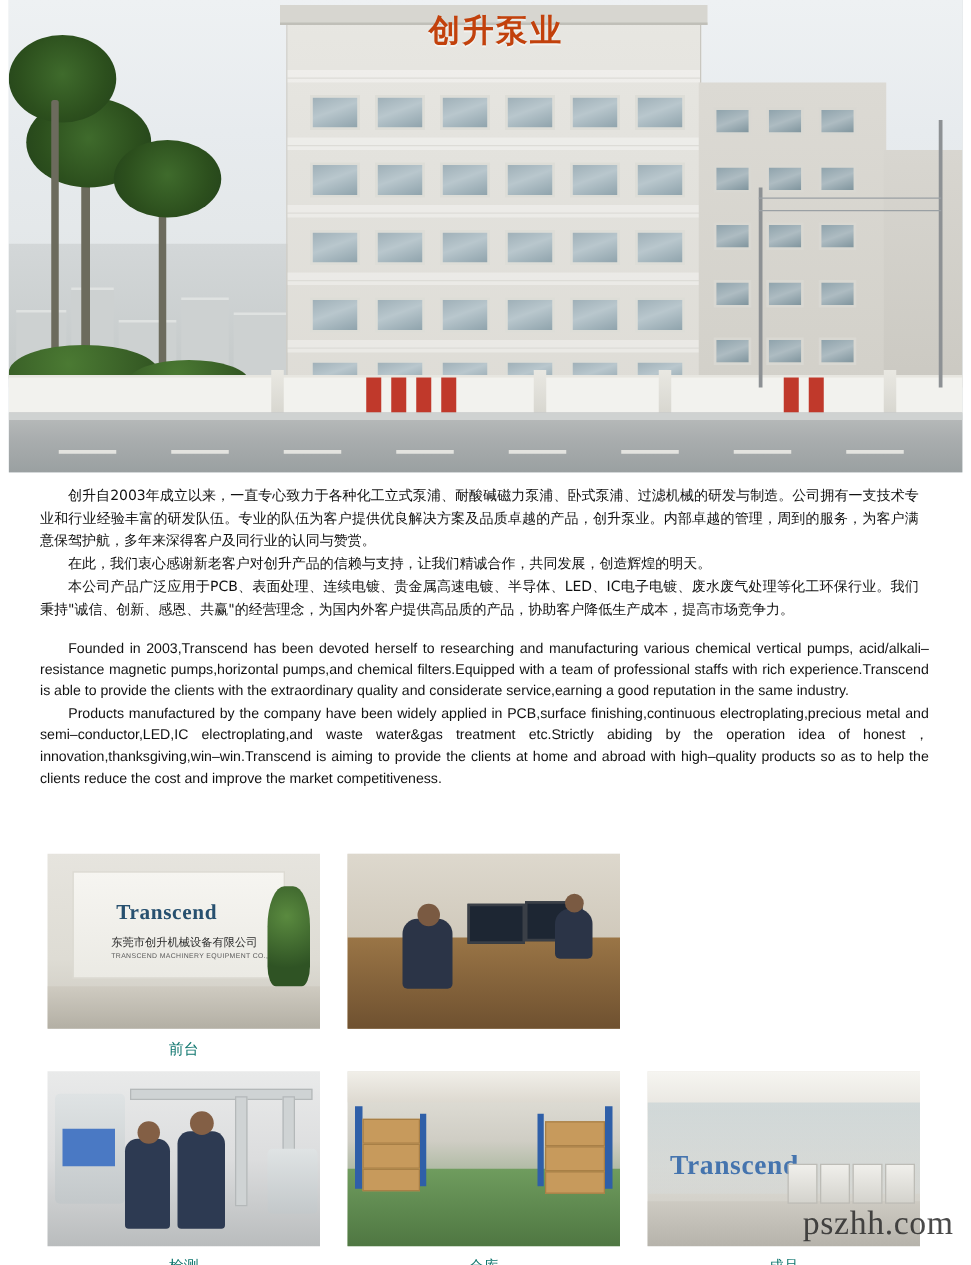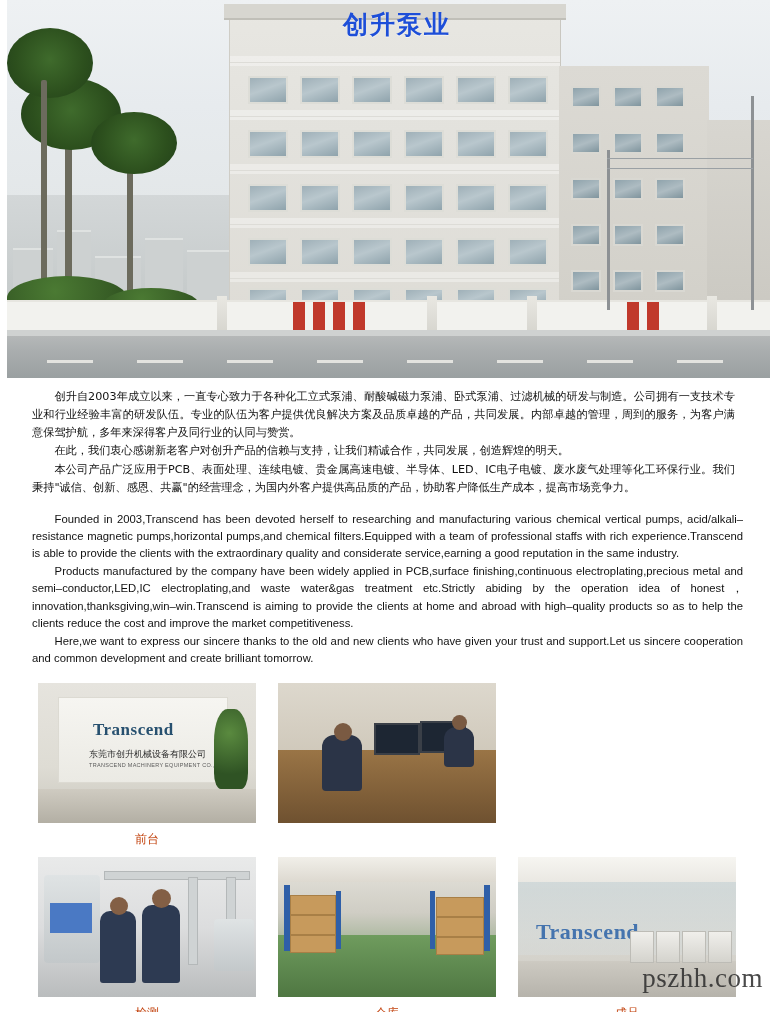--- a/index.html
+++ b/index.html
@@ -55,21 +55,21 @@
   }
   .bld .stripe {
     position: absolute; left: 0; width: 100%; height: 10px;
     background: rgba(255,255,255,0.35);
   }
   .signtext {
     position: absolute;
     left: 295px; top: 8px;
     width: 190px;
     text-align: center;
-    color: #1d4ed8;
+    color: #c2410c;
     font-family: "DejaVu Sans", sans-serif;
     font-weight: bold;
     font-size: 25px;
     letter-spacing: 2px;
     text-shadow: 0 1px 0 rgba(255,255,255,.5);
   }
   
   .annex {
     position: absolute;
     left: 552px; top: 66px; width: 150px; height: 250px;
@@ -186,21 +186,21 @@
     width: 218px;
     height: 140px;
     overflow: hidden;
     position: relative;
     background: #b9bdb7;
   }
   .caption {
     text-align: center;
     font-family: "DejaVu Sans", sans-serif;
     font-size: 12px;
-    color: #c2410c;
+    color: #0f766e;
     padding-top: 8px;
   }
   .grow2 { margin-top: 9px; }
 
   
   .p1 { background: linear-gradient(180deg,#e6e4de 0%, #dedcd4 60%, #c9c6bd 100%); }
   .p1 .panel {
     position: absolute; left: 20px; top: 14px; width: 168px; height: 84px;
     background: linear-gradient(180deg,#f6f5f1,#ebeae4);
     border: 1px solid #dcdad2;
@@ -411,28 +411,27 @@
     <div class="dash" style="left:670px;width:46px;"></div>
   </div>
 
   <div class="pole" style="left:600px;top:150px;height:160px;"></div>
   <div class="pole" style="left:744px;top:96px;height:214px;"></div>
   <div class="wire" style="left:600px;top:158px;width:146px;"></div>
   <div class="wire" style="left:600px;top:168px;width:146px;"></div>
 </div>
 
 <div class="textblock">
-  <p class="cn-para">创升自2003年成立以来，一直专心致力于各种化工立式泵浦、耐酸碱磁力泵浦、卧式泵浦、过滤机械的研发与制造。公司拥有一支技术专业和行业经验丰富的研发队伍。专业的队伍为客户提供优良解决方案及品质卓越的产品，共同发展。内部卓越的管理，周到的服务，为客户满意保驾护航，多年来深得客户及同行业的认同与赞赏。</p>
+  <p class="cn-para">创升自2003年成立以来，一直专心致力于各种化工立式泵浦、耐酸碱磁力泵浦、卧式泵浦、过滤机械的研发与制造。公司拥有一支技术专业和行业经验丰富的研发队伍。专业的队伍为客户提供优良解决方案及品质卓越的产品，创升泵业。内部卓越的管理，周到的服务，为客户满意保驾护航，多年来深得客户及同行业的认同与赞赏。</p>
   <p class="cn-para">在此，我们衷心感谢新老客户对创升产品的信赖与支持，让我们精诚合作，共同发展，创造辉煌的明天。</p>
   <p class="cn-para">本公司产品广泛应用于PCB、表面处理、连续电镀、贵金属高速电镀、半导体、LED、IC电子电镀、废水废气处理等化工环保行业。我们秉持"诚信、创新、感恩、共赢"的经营理念，为国内外客户提供高品质的产品，协助客户降低生产成本，提高市场竞争力。</p>
 
   <div class="en-wrap">
     <p class="en-para">Founded in 2003,Transcend has been devoted herself to researching and manufacturing various chemical vertical pumps, acid/alkali–resistance magnetic pumps,horizontal pumps,and chemical filters.Equipped with a team of professional staffs with rich experience.Transcend is able to provide the clients with the extraordinary quality and considerate service,earning a good reputation in the same industry.</p>
     <p class="en-para">Products manufactured by the company have been widely applied in PCB,surface finishing,continuous electroplating,precious metal and semi–conductor,LED,IC  electroplating,and  waste  water&amp;gas  treatment  etc.Strictly  abiding  by  the  operation  idea  of  honest，innovation,thanksgiving,win–win.Transcend is aiming to  provide the clients at home and abroad with high–quality products so as to help the clients reduce the cost and improve the market competitiveness.</p>
-    <p class="en-para">Here,we want to express our sincere thanks to the old and new clients who have given your trust and support.Let us sincere cooperation and common development and create brilliant tomorrow.</p>
   </div>
 </div>
 
 <div class="grid">
 
   <div class="grow">
 
     <div class="cell">
       <div class="photo p1">
         <div class="desk"></div>

